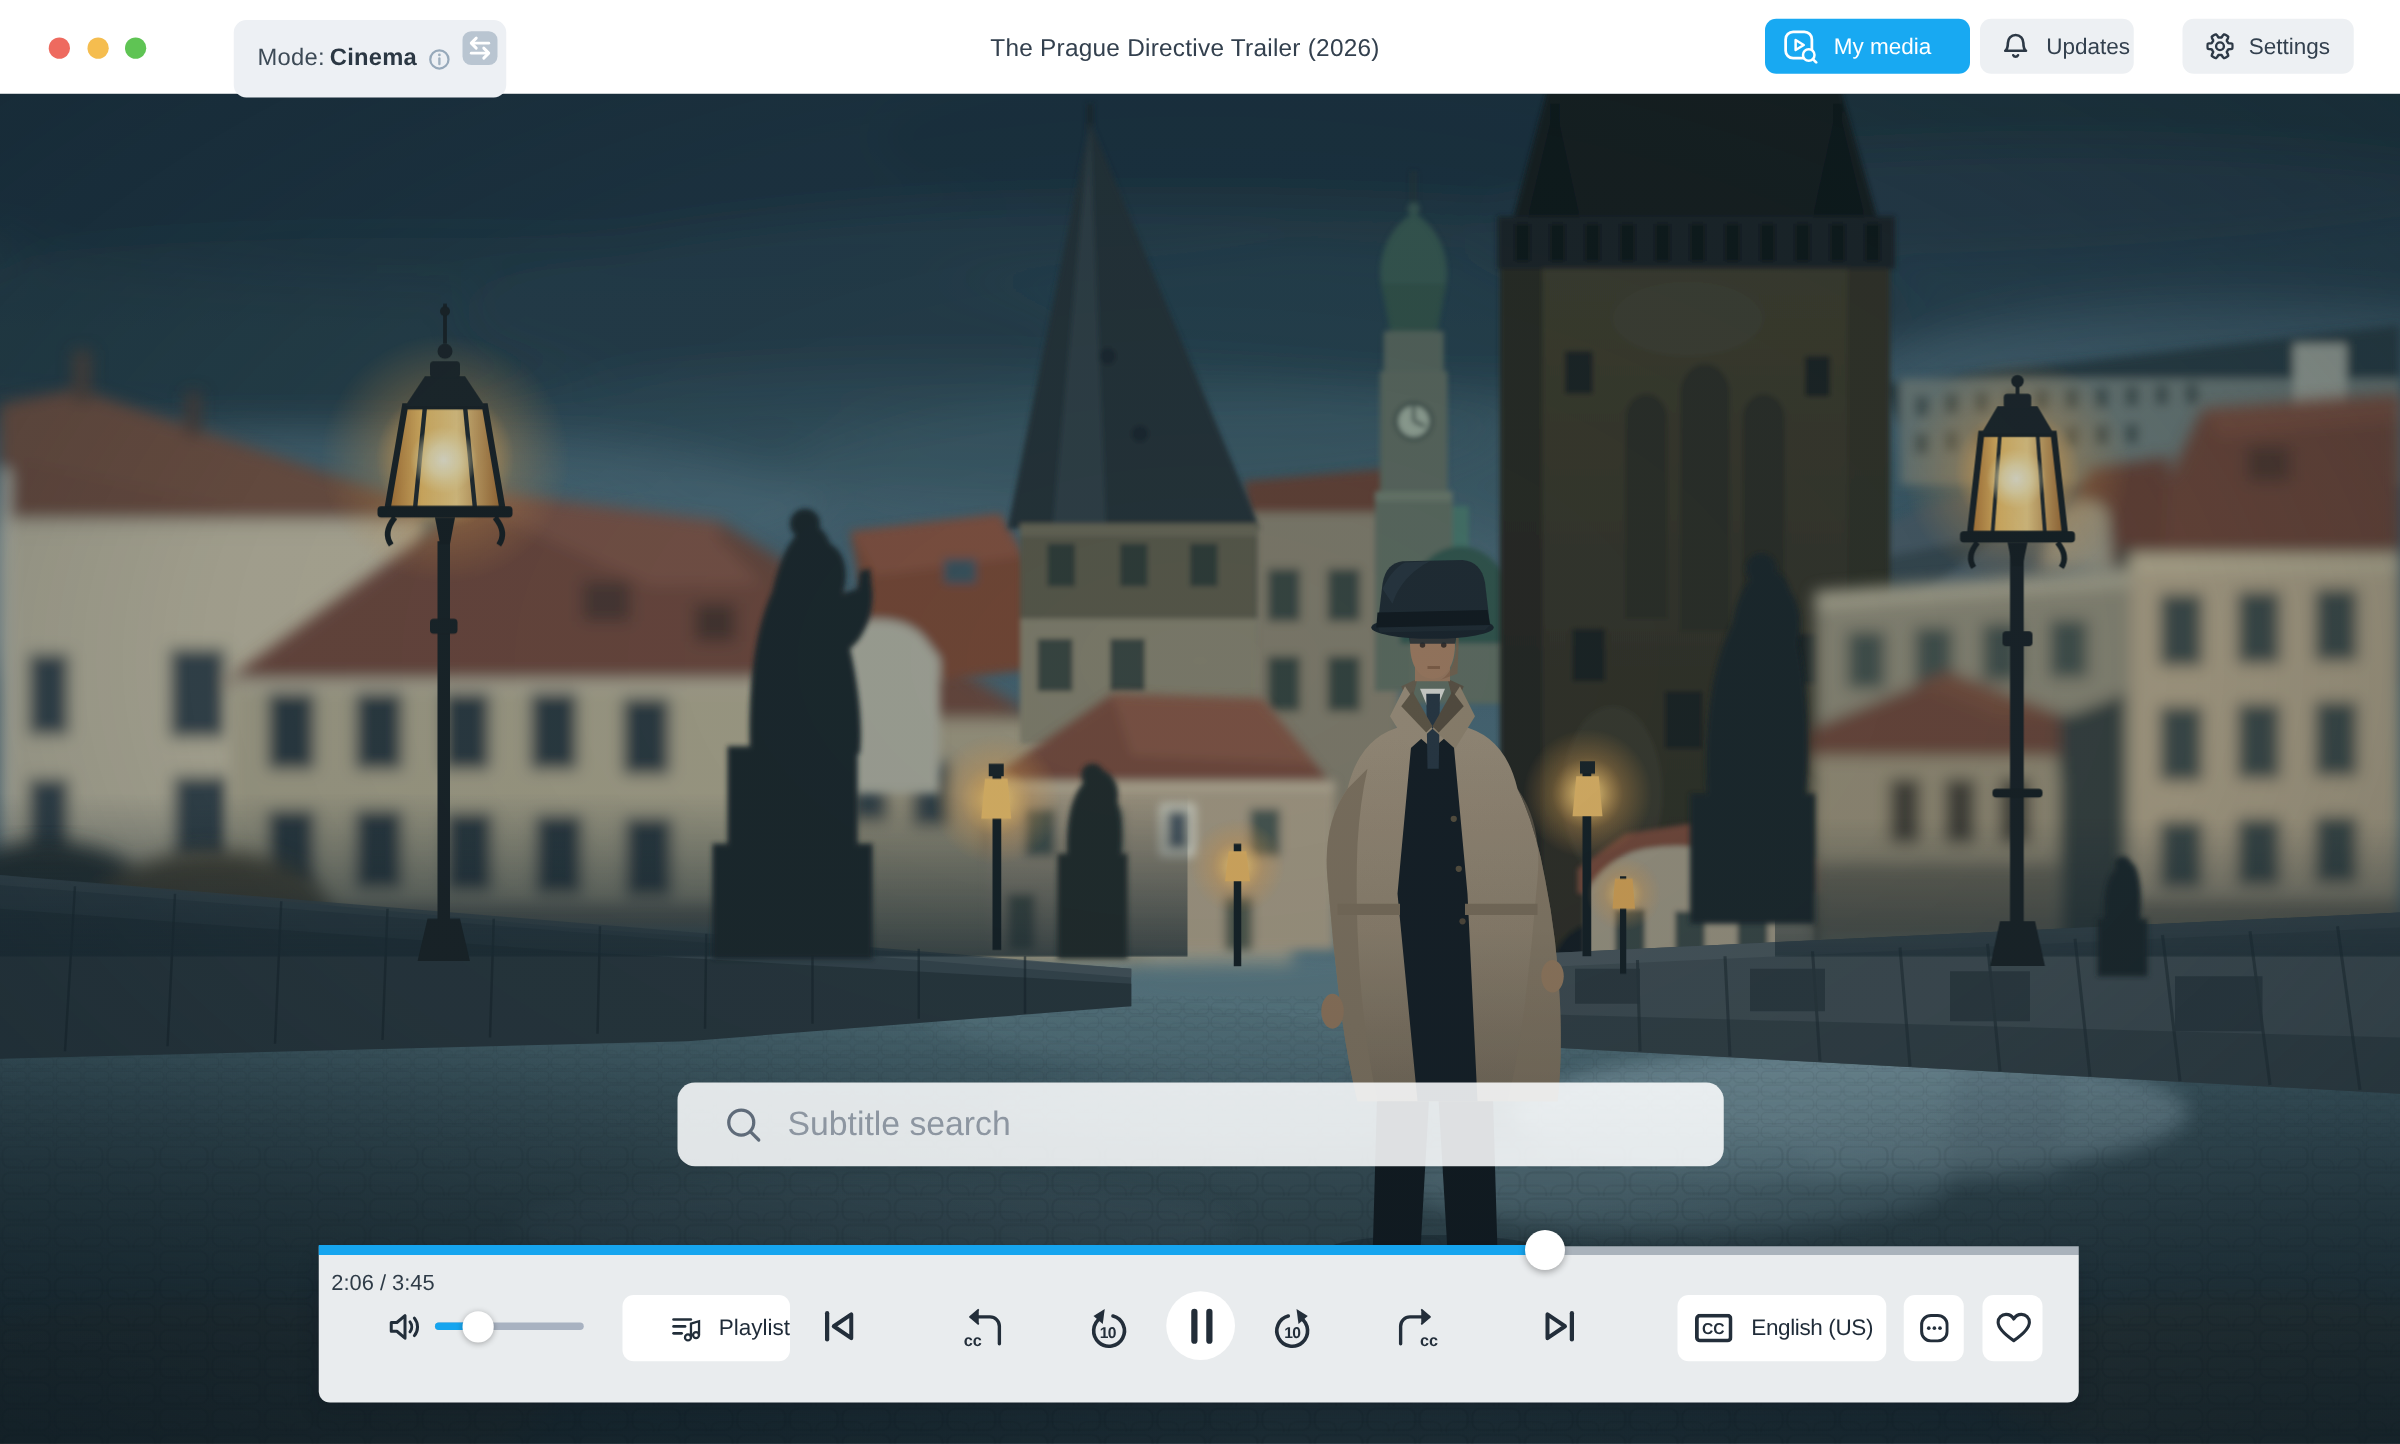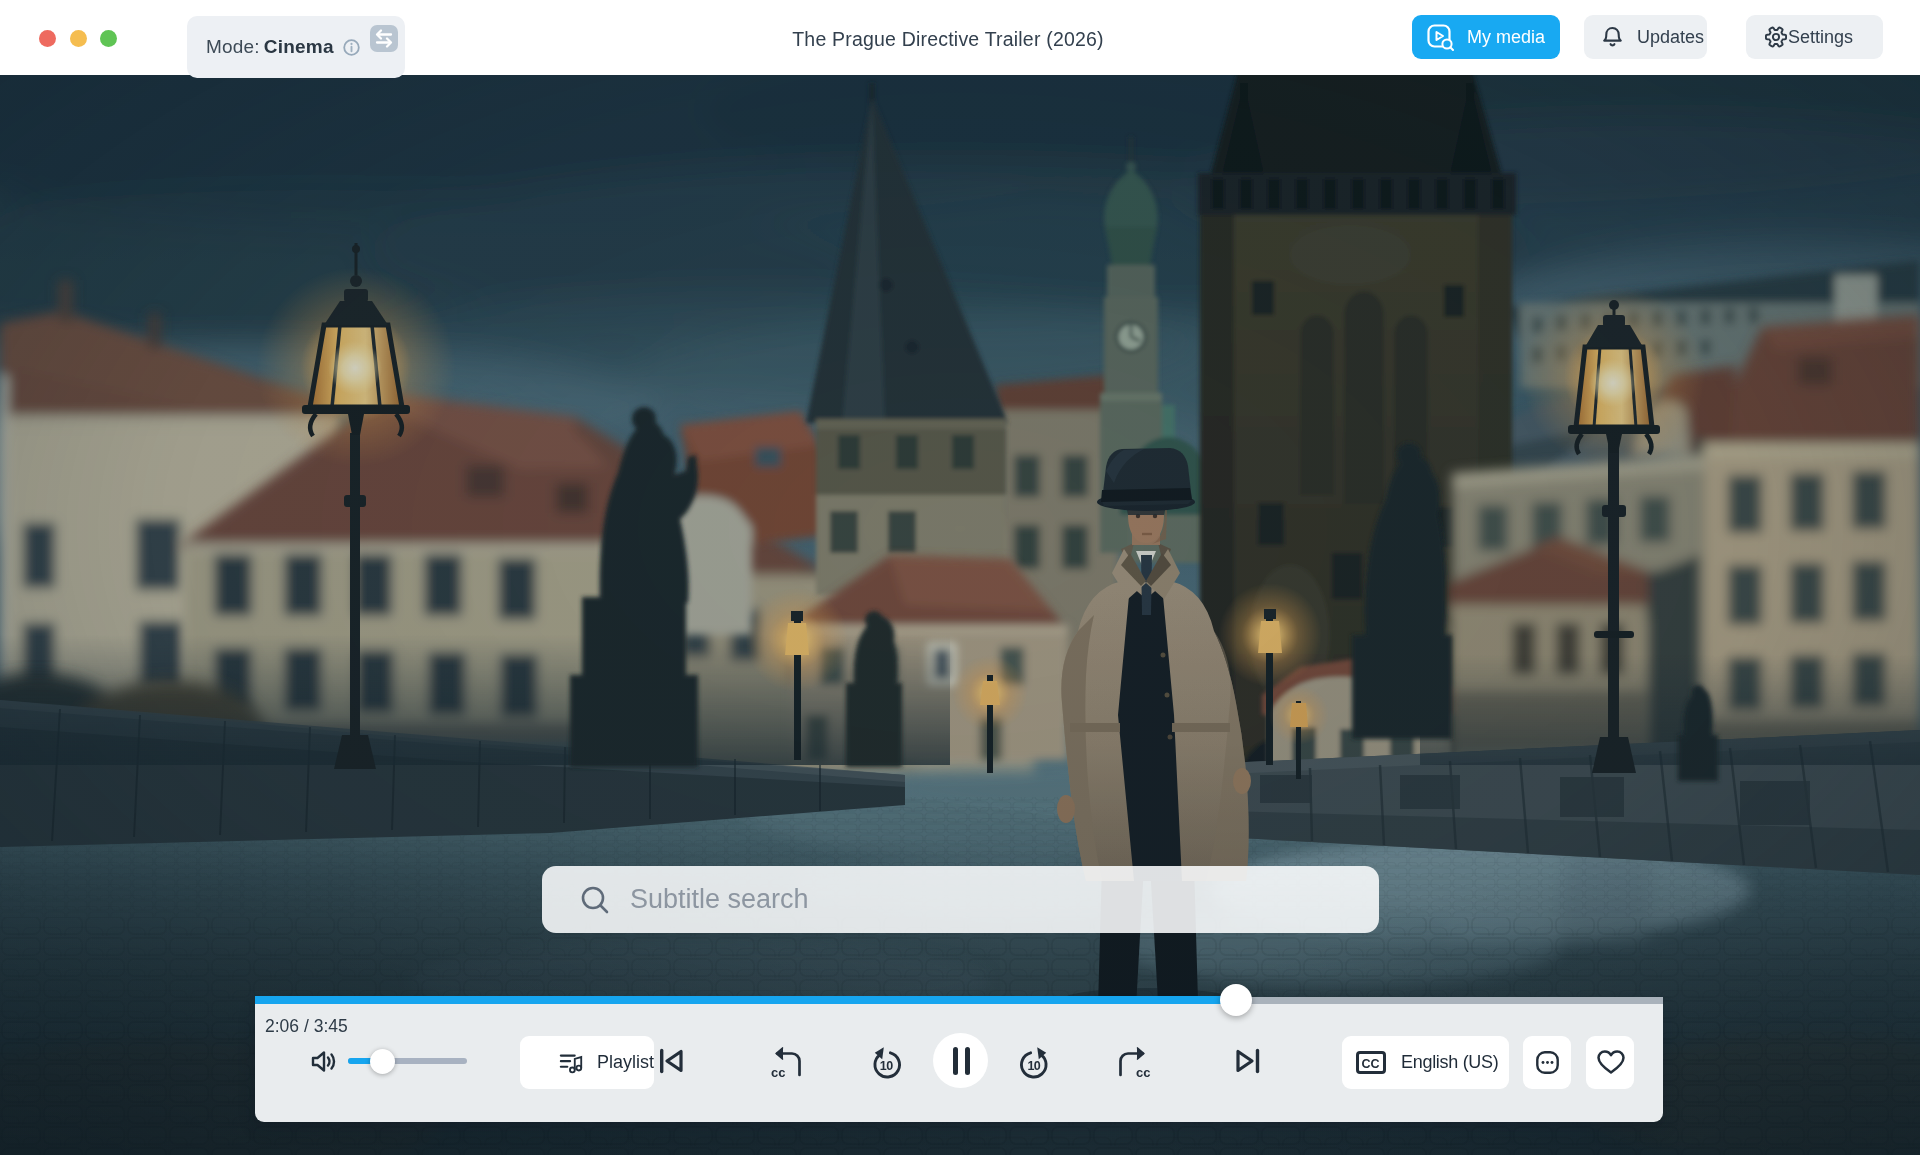--- a/index.html
+++ b/index.html
@@ -7,21 +7,21 @@
     font-family:"Liberation Sans", sans-serif; }
   
   #topbar { position:absolute; left:0; top:0; width:1920px; height:75px; background:#ffffff; z-index:30; }
   .light { position:absolute; top:29.5px; width:17px; height:17px; border-radius:50%; }
   #pill { position:absolute; left:187px; top:16px; width:218px; height:62px; background:#edf0f4; border-radius:10px;
     display:flex; align-items:center; padding-left:19px; font-size:19px; letter-spacing:0.2px; color:#3d4a56; }
   #pill b { color:#2b3743; margin-left:4px; }
   #swapbtn { position:absolute; right:7px; top:9px; width:28px; height:27px; background:#b9c5d1; border-radius:7px; }
   #title { position:absolute; left:-24px; right:0; top:28px; text-align:center; font-size:19.5px; color:#33404e; letter-spacing:0.2px;}
   .tbtn { position:absolute; top:15px; height:44px; border-radius:9px; display:flex; align-items:center; font-size:18px; }
-  #mymedia { left:1412px; width:148px; background:#18a9f2; color:#fff; }
+  #mymedia { left:1412px; width:164px; background:#18a9f2; color:#fff; }
   #updates { left:1584px; width:123px; background:#edf0f3; color:#33404e; }
   #settings { left:1746px; width:137px; background:#edf0f3; color:#33404e; }
   
   #video { position:absolute; left:0; top:75px; width:1920px; height:1080px; background:#3a525e; }
   
   #search { position:absolute; left:542px; top:866px; width:837px; height:67px; border-radius:14px;
     background:rgba(253,254,255,0.87); z-index:20; display:flex; align-items:center; }
   #search .ph { color:#8d96a1; font-size:27px; margin-left:88px; }
   
   #panel { position:absolute; left:255px; top:1004px; width:1408px; height:118px; background:#e9ecee;
@@ -631,21 +631,21 @@
 
 <svg class="icw" style="left:310px; top:1048px;" width="28" height="27" viewBox="0 0 28 27">
   <path d="M3 10 h4.5 L14 4.5 V 22.5 L7.5 17 H3 z" fill="none" stroke="#222e3a" stroke-width="2.4" stroke-linejoin="round"></path>
   <path d="M18 9.5 a6.5 6.5 0 0 1 0 8" fill="none" stroke="#222e3a" stroke-width="2.4" stroke-linecap="round"></path>
   <path d="M21.5 6.5 a11 11 0 0 1 0 14" fill="none" stroke="#222e3a" stroke-width="2.4" stroke-linecap="round"></path>
 </svg>
 <div id="vol-slider-track"></div>
 <div id="vol-slider-fill"></div>
 <div id="vol-thumb"></div>
 
-<div class="cbtn" style="left:520px; width:134px;padding-left:24px;">
+<div class="cbtn" style="left:498px; width:134px;padding-left:24px;">
   <svg class="ic" style="margin-left:15px;" width="26" height="26" viewBox="0 0 26 26">
     <line x1="2" y1="5" x2="17" y2="5" stroke="#222e3a" stroke-width="2.3" stroke-linecap="round"></line>
     <line x1="2" y1="11" x2="12" y2="11" stroke="#222e3a" stroke-width="2.3" stroke-linecap="round"></line>
     <line x1="2" y1="17" x2="9" y2="17" stroke="#222e3a" stroke-width="2.3" stroke-linecap="round"></line>
     <circle cx="14.5" cy="20.5" r="2.6" fill="none" stroke="#222e3a" stroke-width="2"></circle>
     <circle cx="21.5" cy="18.5" r="2.6" fill="none" stroke="#222e3a" stroke-width="2"></circle>
     <path d="M17.1 20.3 V 8.5 L24.1 6.5 V 18.2" fill="none" stroke="#222e3a" stroke-width="2"></path>
   </svg>
   <span style="margin-left:14px;">Playlist</span>
 </div>
@@ -747,15 +747,15 @@
       <path d="M10.5 2 C 6.8 2 4.3 4.8 4.3 8.4 C 4.3 13.2 2.2 14.6 2.2 14.6 H 18.8 C 18.8 14.6 16.7 13.2 16.7 8.4 C 16.7 4.8 14.2 2 10.5 2 z" fill="none" stroke="#2d3946" stroke-width="2.1" stroke-linejoin="round"></path>
       <path d="M8.6 18.2 a 2.1 2.1 0 0 0 3.8 0" fill="none" stroke="#2d3946" stroke-width="2.1" stroke-linecap="round"></path>
     </svg>
     <span style="margin-left:14px;">Updates</span>
   </div>
   <div class="tbtn" id="settings">
     <svg style="margin-left:19px;" width="22" height="22" viewBox="0 0 24 24">
       <path d="M12.0 4.4L12.5 4.4L13.0 4.5L13.6 4.1L14.5 2.5L15.5 1.6L16.2 1.8L16.9 2.1L17.5 2.5L18.1 2.9L18.7 3.3L19.2 3.7L18.9 5.1L18.0 6.7L18.0 7.4L18.3 7.8L18.6 8.2L18.8 8.6L19.0 9.1L19.6 9.4L21.5 9.5L22.8 9.9L22.9 10.6L23.0 11.3L23.0 12.0L23.0 12.7L22.9 13.4L22.8 14.1L21.5 14.5L19.6 14.6L19.0 14.9L18.8 15.4L18.6 15.8L18.3 16.2L18.0 16.6L18.0 17.3L18.9 18.9L19.2 20.3L18.7 20.7L18.1 21.1L17.5 21.5L16.9 21.9L16.2 22.2L15.5 22.4L14.5 21.5L13.6 19.9L13.0 19.5L12.5 19.6L12.0 19.6L11.5 19.6L11.0 19.5L10.4 19.9L9.5 21.5L8.5 22.4L7.8 22.2L7.1 21.9L6.5 21.5L5.9 21.1L5.3 20.7L4.8 20.3L5.1 18.9L6.0 17.3L6.0 16.6L5.7 16.2L5.4 15.8L5.2 15.4L5.0 14.9L4.4 14.6L2.5 14.5L1.2 14.1L1.1 13.4L1.0 12.7L1.0 12.0L1.0 11.3L1.1 10.6L1.2 9.9L2.5 9.5L4.4 9.4L5.0 9.1L5.2 8.6L5.4 8.2L5.7 7.8L6.0 7.4L6.0 6.7L5.1 5.1L4.8 3.7L5.3 3.3L5.9 2.9L6.5 2.5L7.1 2.1L7.8 1.8L8.5 1.6L9.5 2.5L10.4 4.1L11.0 4.5L11.5 4.4Z" fill="none" stroke="#2d3946" stroke-width="2.1" stroke-linejoin="round"></path>
       <circle cx="12" cy="12" r="3.4" fill="none" stroke="#2d3946" stroke-width="2.1"></circle>
     </svg>
-    <span style="margin-left:1px;">Settings</span>
+    <span style="margin-left:12px;">Settings</span>
   </div>
 </div>
 
 </body></html>

